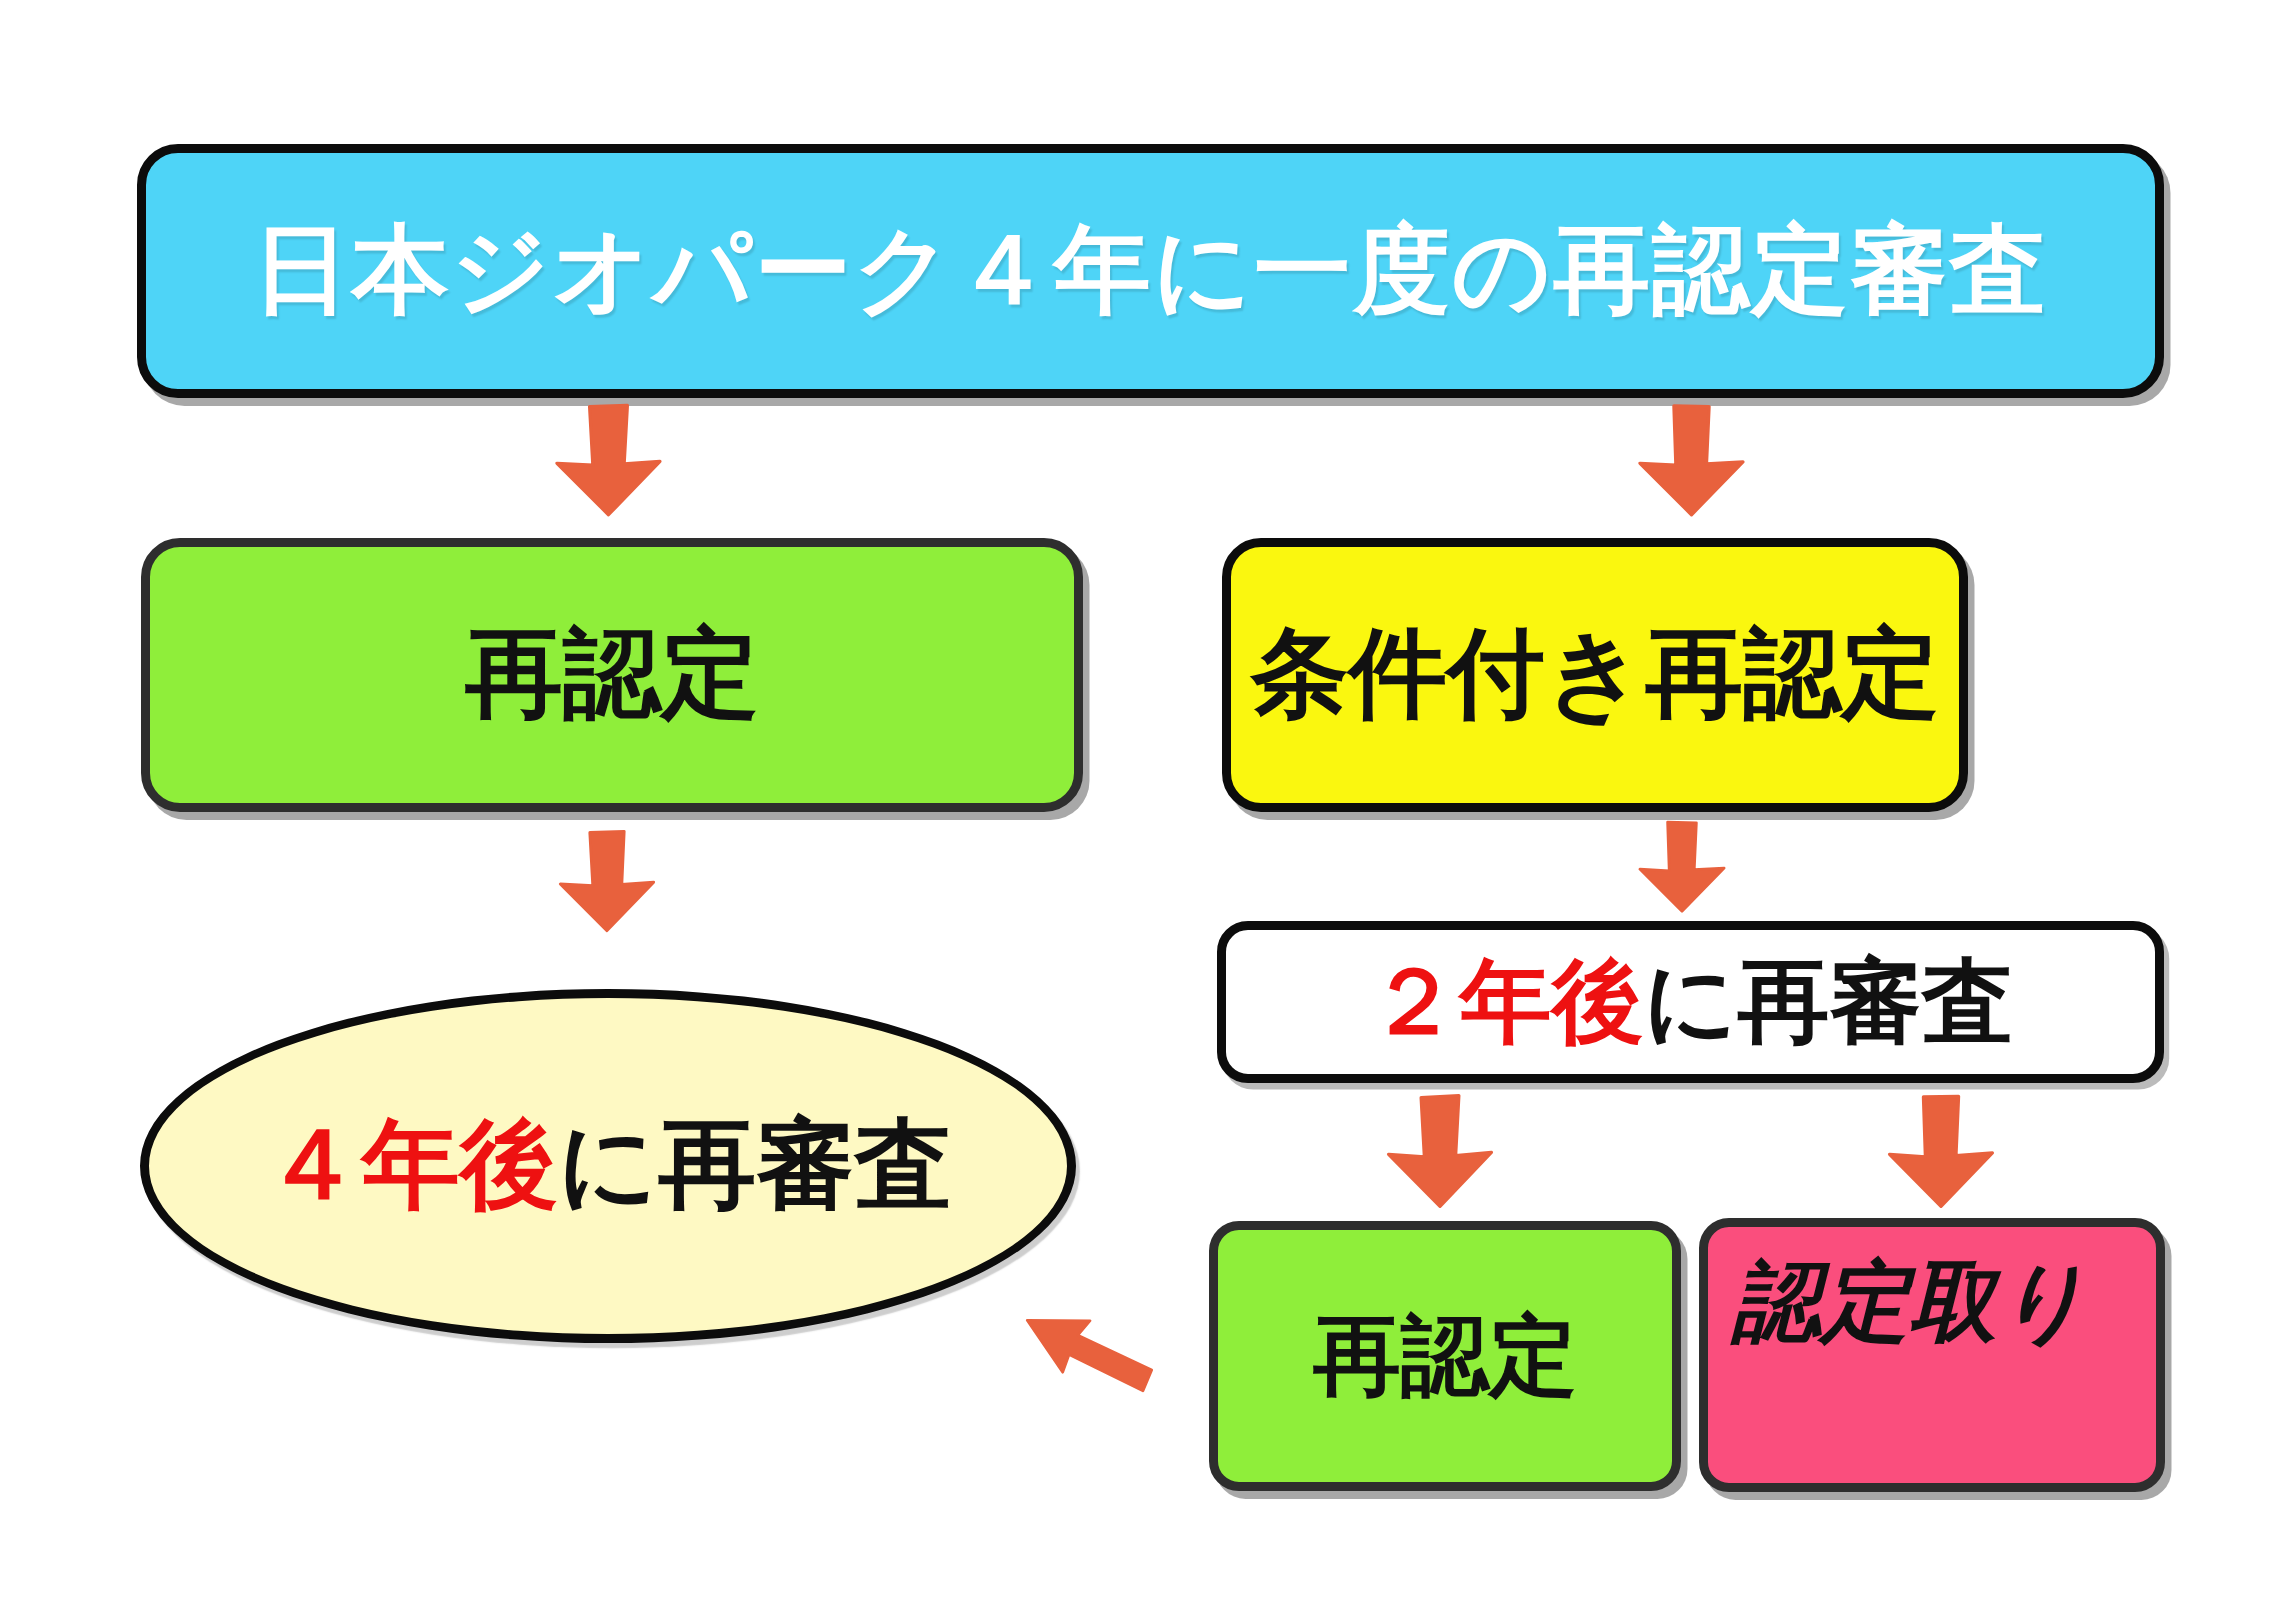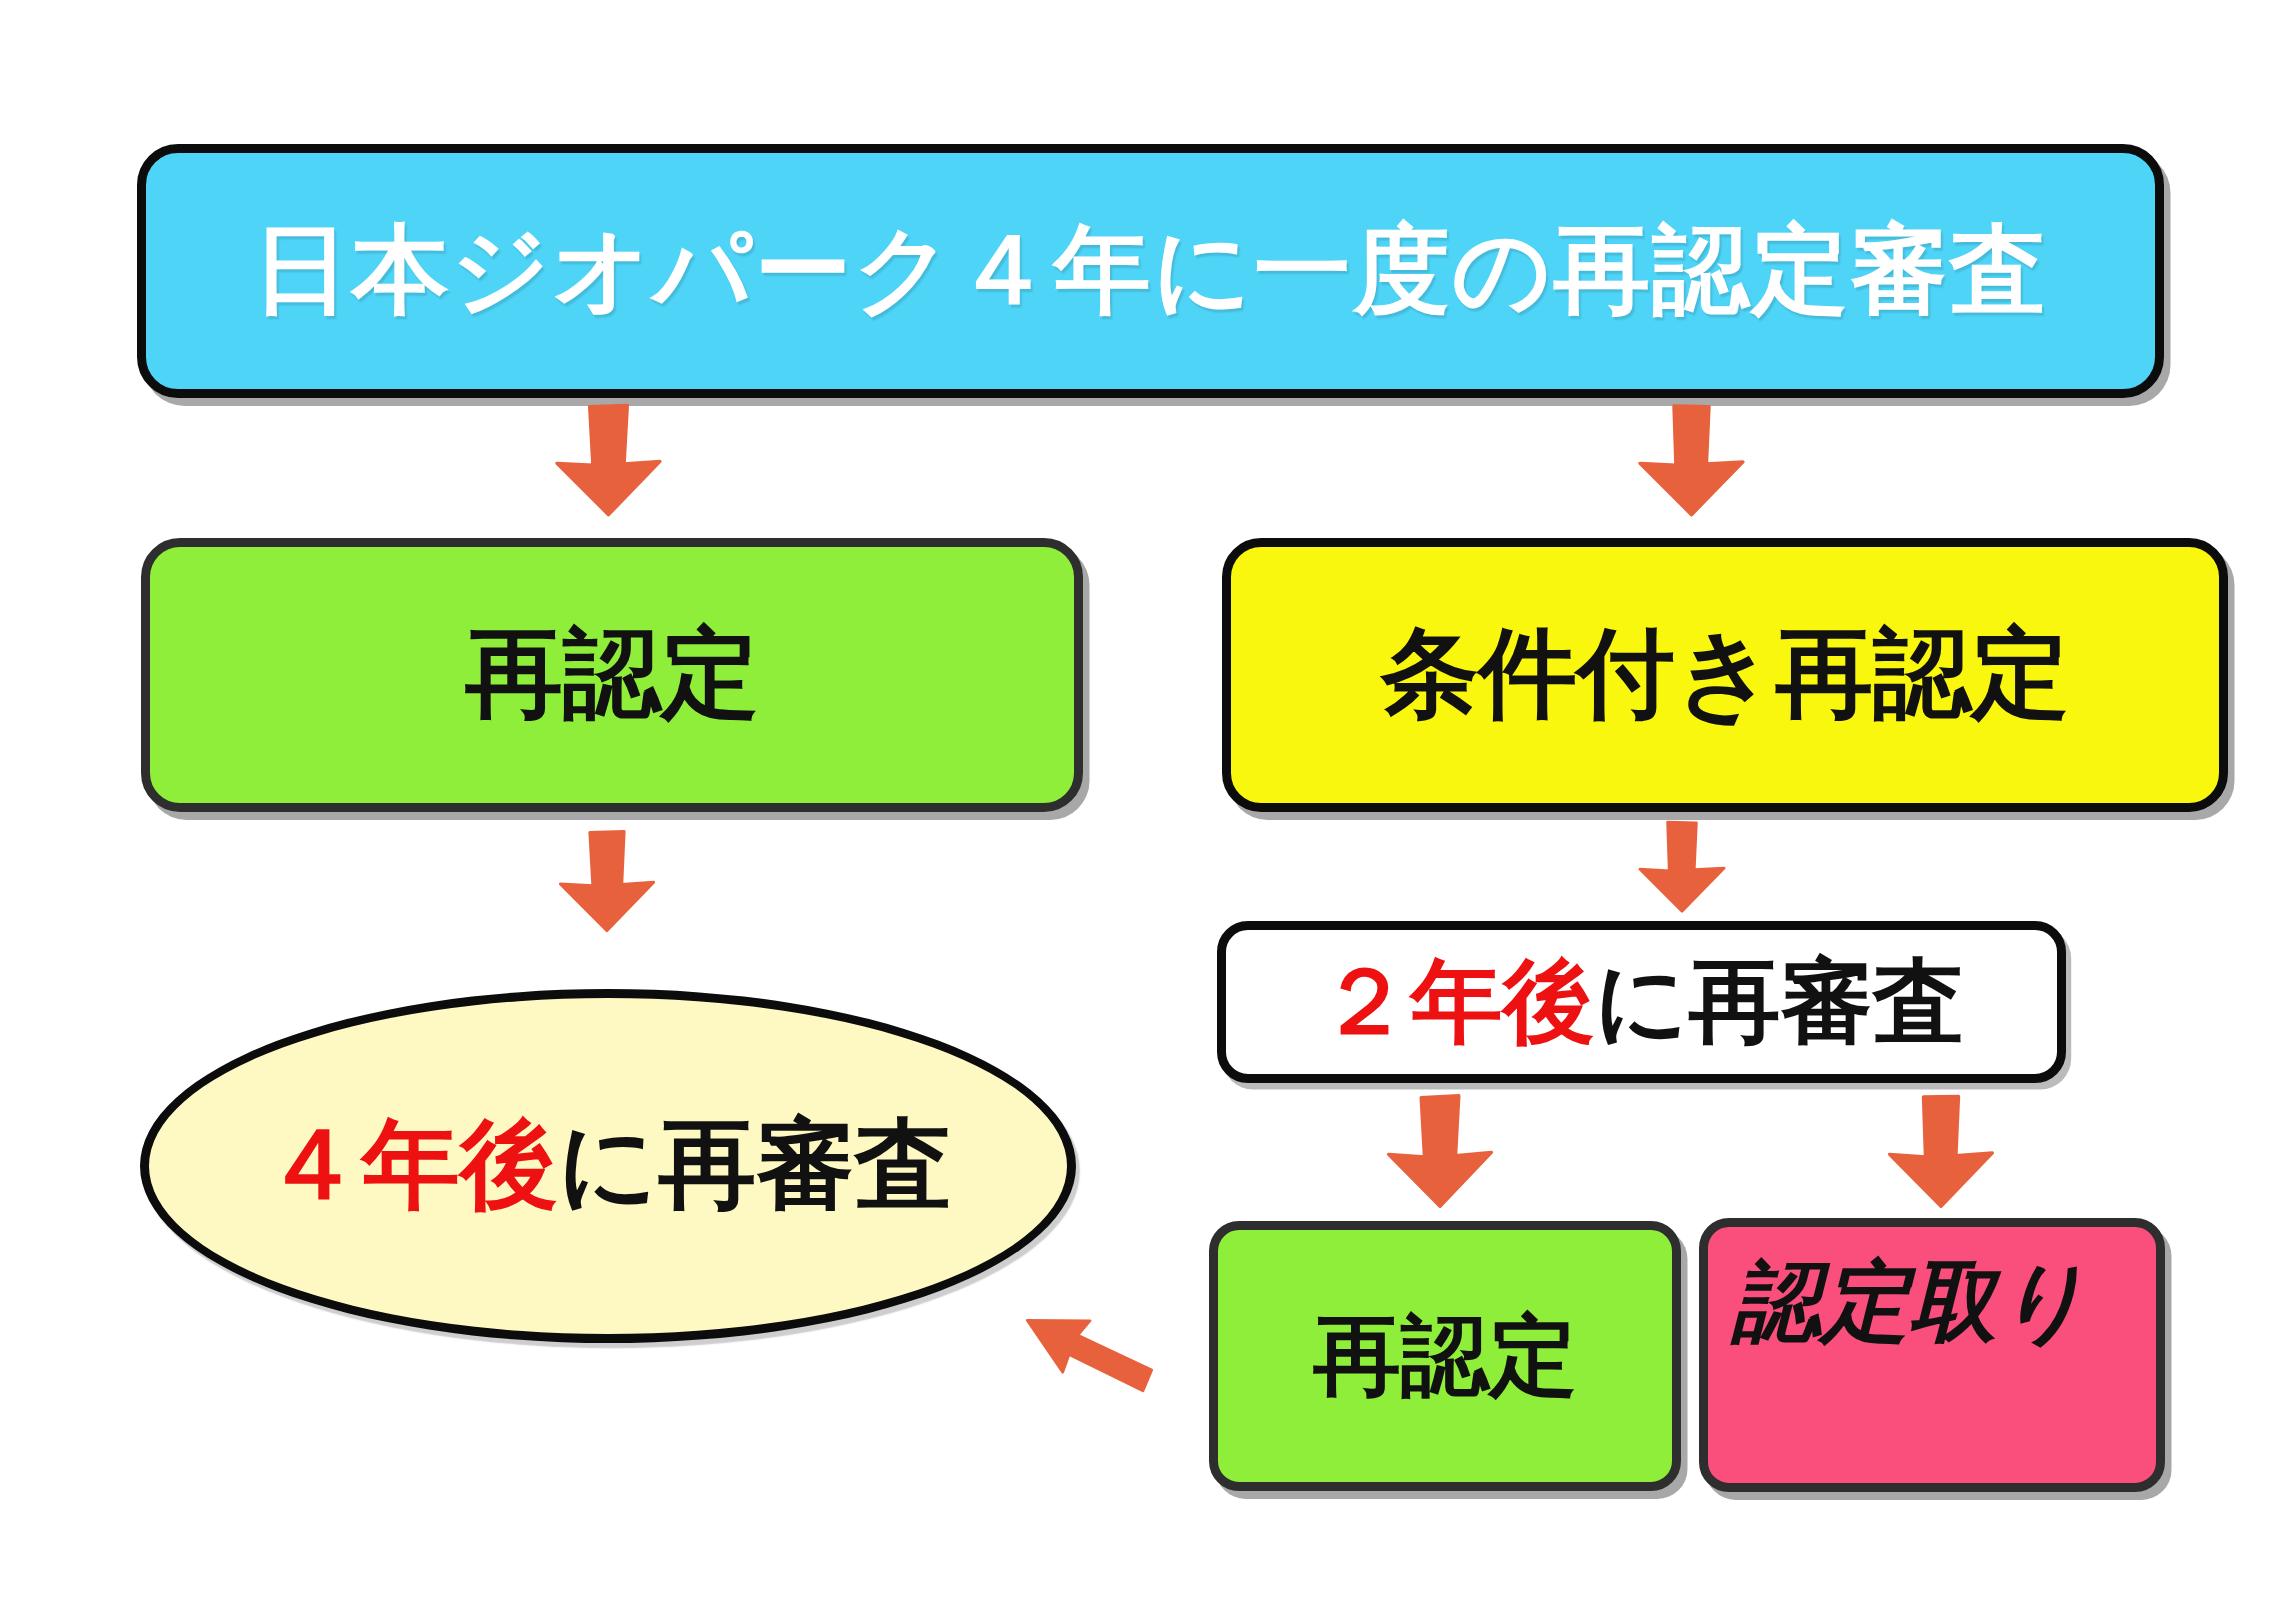--- a/index.html
+++ b/index.html
@@ -31,32 +31,32 @@
     color:#ffffff;
     text-shadow:2px 2.6px 2px rgba(0,0,0,0.12);
   }
   .green-box{
     left:141px; top:538px; width:942px; height:274px;
     border-radius:39px;
     border-color:#2e2e2e;
     font-size:98px;
   }
   .yellow-box{
-    left:1222px; top:538px; width:1006px; height:274px;
+    left:1222px; top:538px; width:746px; height:274px;
     border-radius:39px;
     font-size:98px;
   }
   .ellipse{
     left:140px; top:989px; width:936px; height:354px;
     border-radius:50%;
     font-size:98px;
     box-shadow:3.9px 5.2px 1.3px rgba(61,61,61,0.25);
   }
   .white-box{
-    left:1217px; top:921px; width:849px; height:162px;
+    left:1217px; top:921px; width:947px; height:162px;
     border-radius:31px;
     font-size:92px;
     box-shadow:5.2px 6.5px 0 rgba(61,61,61,0.35);
   }
   .small-green-box{
     left:1209px; top:1221px; width:472px; height:270px;
     border-radius:30px;
     border-color:#2e2e2e;
     font-size:88px;
   }

